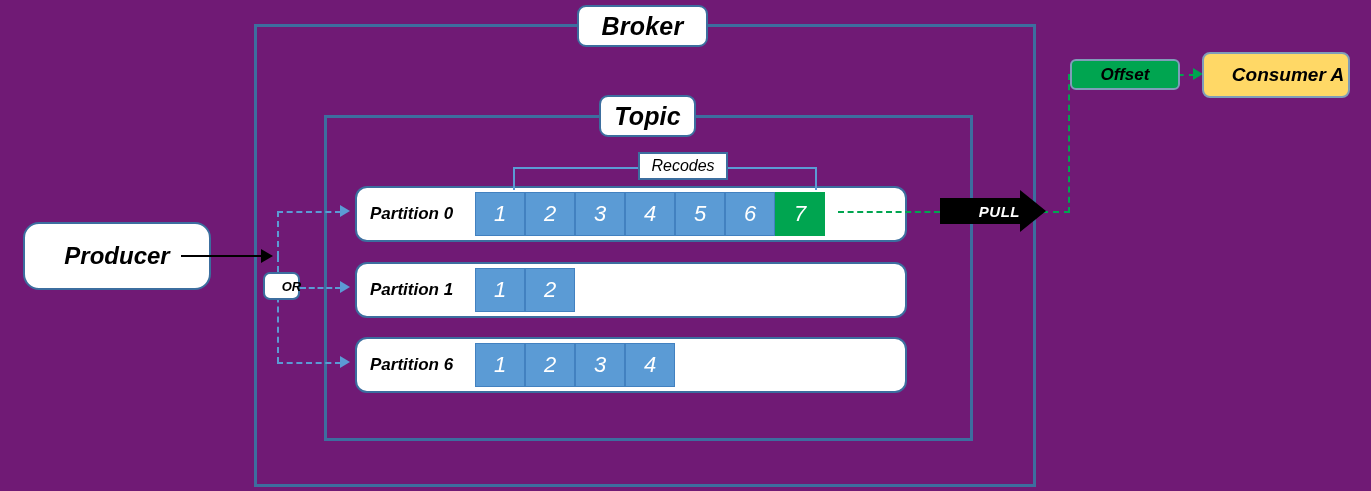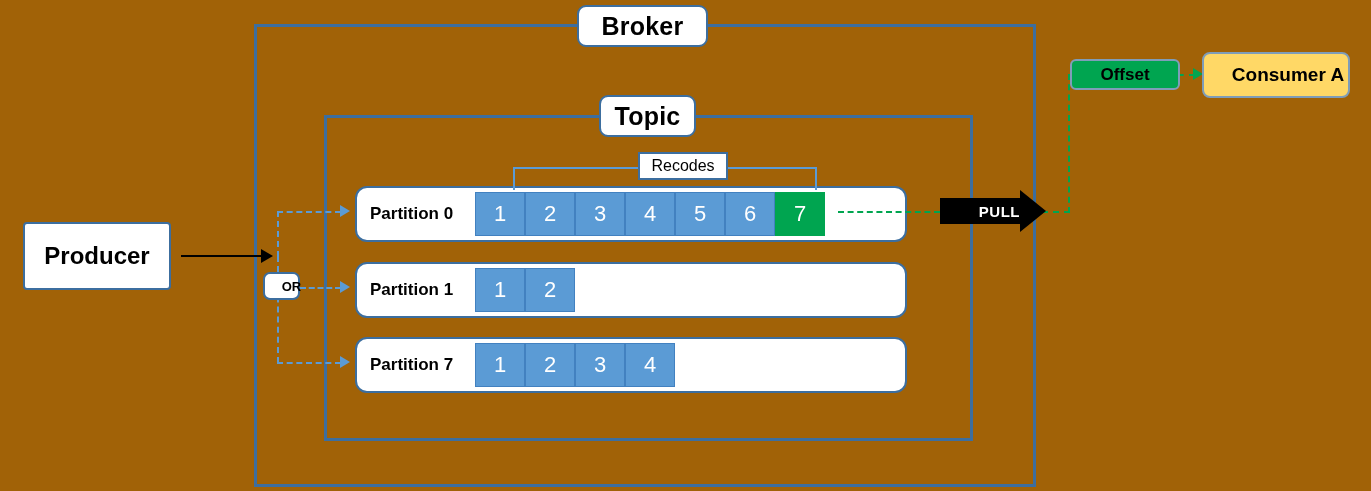--- a/index.html
+++ b/index.html
@@ -7,22 +7,23 @@
     padding: 0;
     background: #ffffff;
   }
   body {
     font-family: "Liberation Sans", sans-serif;
   }
   #stage {
     position: relative;
     width: 1371px;
     height: 491px;
-    background: #a16207;
+    background: #701a75;
     overflow: hidden;
+    font-style: italic;
   }
   .abs { position: absolute; }
 
   
   .frame {
     border: 3px solid #3C6E9F;
     background: transparent;
     box-sizing: border-box;
   }
   #broker-frame { left: 254px; top: 24px; width: 782px; height: 463px; }
@@ -45,24 +46,24 @@
     left: 577px; top: 5px; width: 131px; height: 42px;
     font-size: 25px;
   }
   #topic-title {
     left: 599px; top: 95px; width: 97px; height: 42px;
     font-size: 25px;
   }
 
   
   #producer-box {
-    left: 23px; top: 222px; width: 148px; height: 68px;
-    background: #ffffff;
-    border: 2px solid #3C6E9F;
-    border-radius: 4px;
+    left: 23px; top: 222px; width: 188px; height: 68px;
+    background: #ffffff;
+    border: 2px solid #3C6E9F;
+    border-radius: 16px;
     box-sizing: border-box;
     display: flex; align-items: center; justify-content: center;
     font-size: 24px; font-weight: bold; color: #000;
   }
 
   
   #producer-arrow-line {
     left: 181px; top: 255px; width: 82px; height: 2px;
     background: #000000;
   }
@@ -273,21 +274,21 @@
 
   <div class="abs partition-row" id="partition-row-1">
     <div class="partition-label">Partition 1</div>
     <div class="cells">
       <div class="cell">1</div>
       <div class="cell">2</div>
     </div>
   </div>
 
   <div class="abs partition-row" id="partition-row-2">
-    <div class="partition-label">Partition 7</div>
+    <div class="partition-label">Partition 6</div>
     <div class="cells">
       <div class="cell">1</div>
       <div class="cell">2</div>
       <div class="cell">3</div>
       <div class="cell">4</div>
     </div>
   </div>
 
   <div class="abs" id="recodes-bracket"></div>
   <div class="abs" id="recodes-chip">

